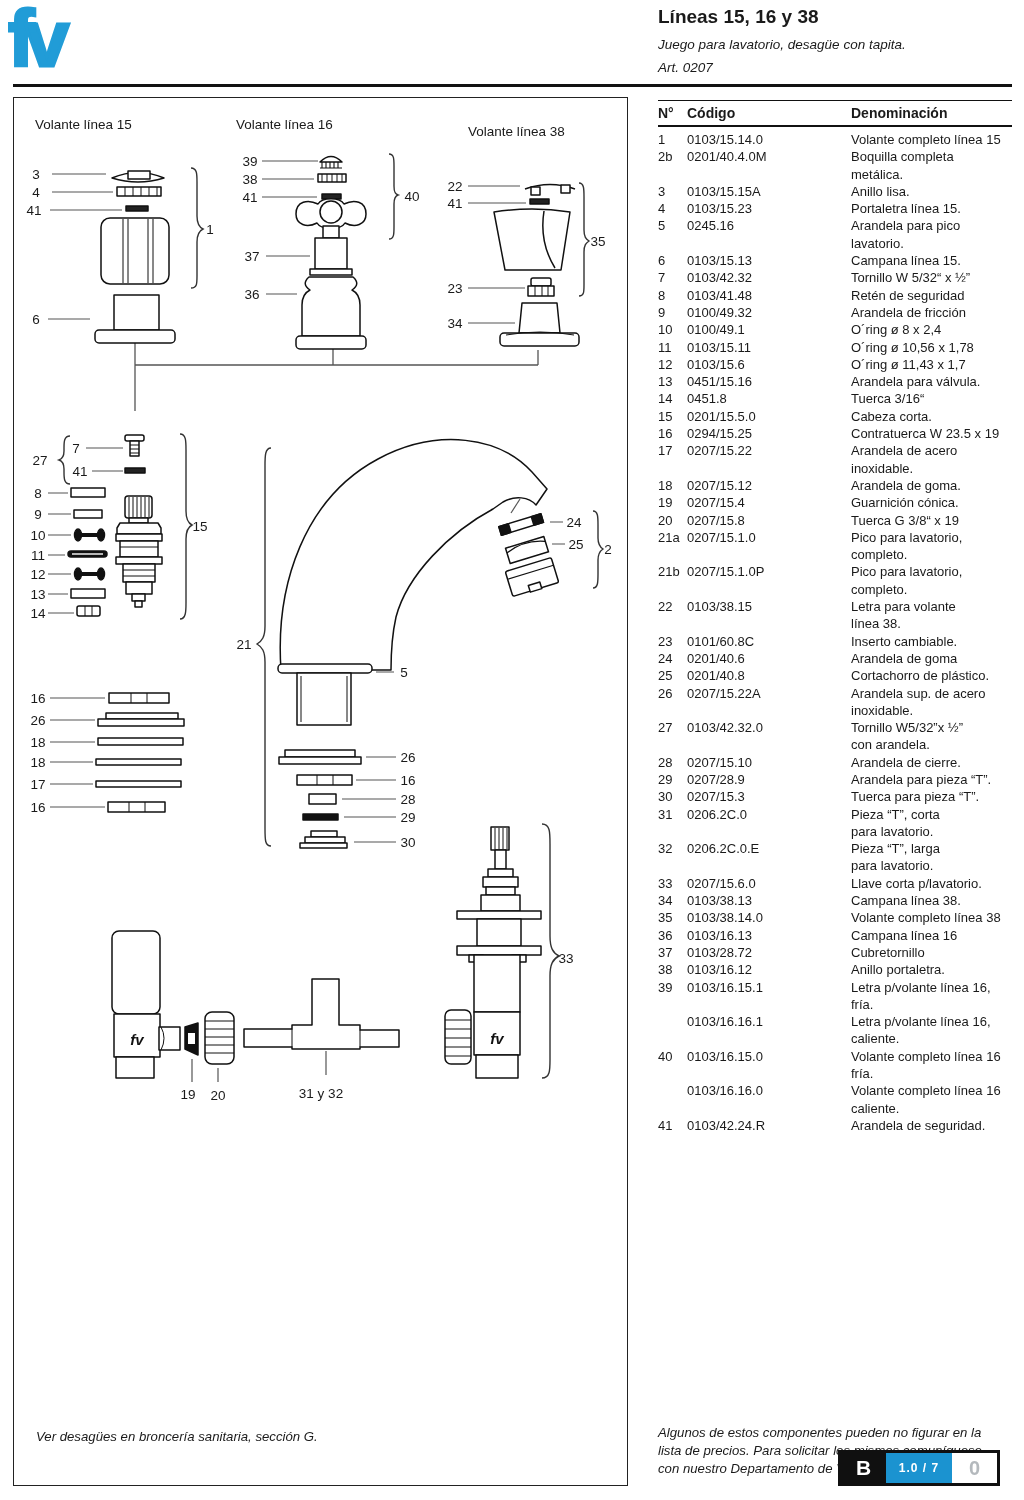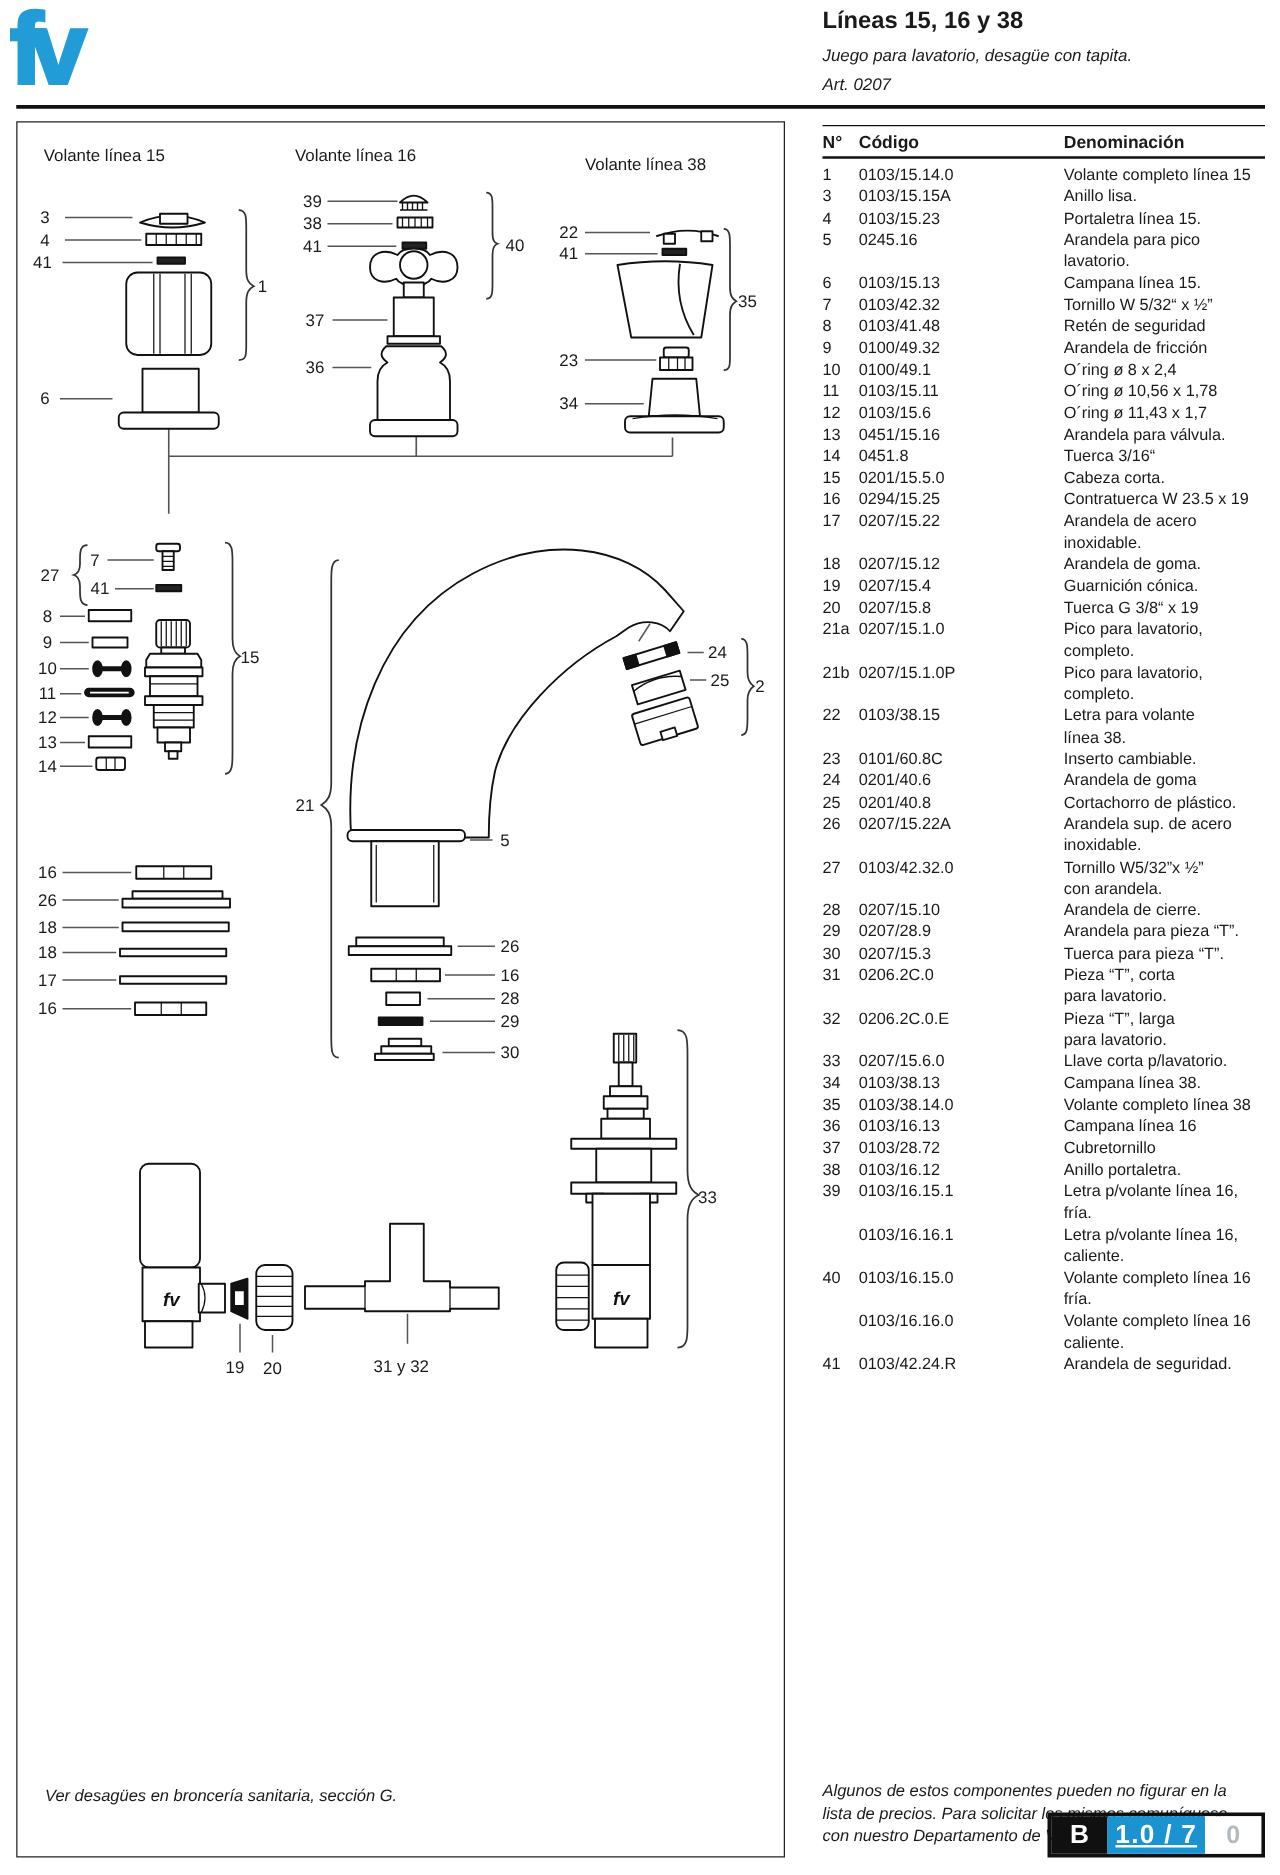--- a/index.html
+++ b/index.html
@@ -21,21 +21,21 @@
   .thead{position:absolute;left:658px;top:105px;width:354px;display:grid;grid-template-columns:29px 164px 161px;font-weight:bold;font-size:14px;}
   .thead-line{position:absolute;left:658px;top:125px;width:354px;height:1.5px;background:#111;}
   .tbody{position:absolute;left:658px;top:131px;width:354px;}
   .prow{display:grid;grid-template-columns:29px 164px 161px;}
   .pc{font-size:13px;line-height:17.3px;white-space:pre-line;}
   
   .note{position:absolute;left:658px;top:1424px;width:362px;font-style:italic;font-size:13.2px;line-height:18px;white-space:pre-line;}
   .badge{position:absolute;left:838px;top:1450px;display:flex;border:3px solid #101010;}
   .badge>div{height:30px;display:flex;align-items:center;justify-content:center;font-weight:bold;}
   .badge .b{width:45px;background:#101010;color:#fff;font-size:21px;}
-  .badge .v{width:78px;background:#1b93d0;color:#fff;font-size:21px;letter-spacing:1px;text-decoration:underline;}
+  .badge .v{width:66px;background:#1b93d0;color:#fff;font-size:12px;letter-spacing:1px;}
   .badge .z{width:45px;background:#fff;color:#b4b9bd;font-size:20px;}
 </style>
 </head>
 <body>
 
 <div>
 
   <div class="logo">
     <svg width="100" height="84" viewBox="0 0 100 84">
       <text x="0" y="64" font-family="Liberation Sans, sans-serif" font-size="80" font-weight="bold" fill="#219cd7" stroke="#219cd7" stroke-width="3" letter-spacing="-10">fv</text>
@@ -293,20 +293,26 @@
     <div>Denominación</div>
   </div>
   <div class="thead-line"></div>
   <div class="tbody">
       <div class="prow">
         <div class="pc pc-n">1</div>
         <div class="pc pc-code">0103/15.14.0</div>
         <div class="pc pc-name">Volante completo línea 15</div>
       </div>
       <div class="prow">
+        <div class="pc pc-n">2b</div>
+        <div class="pc pc-code">0201/40.4.0M</div>
+        <div class="pc pc-name">Boquilla completa
+metálica.</div>
+      </div>
+      <div class="prow">
         <div class="pc pc-n">3</div>
         <div class="pc pc-code">0103/15.15A</div>
         <div class="pc pc-name">Anillo lisa.</div>
       </div>
       <div class="prow">
         <div class="pc pc-n">4</div>
         <div class="pc pc-code">0103/15.23</div>
         <div class="pc pc-name">Portaletra línea 15.</div>
       </div>
       <div class="prow">

